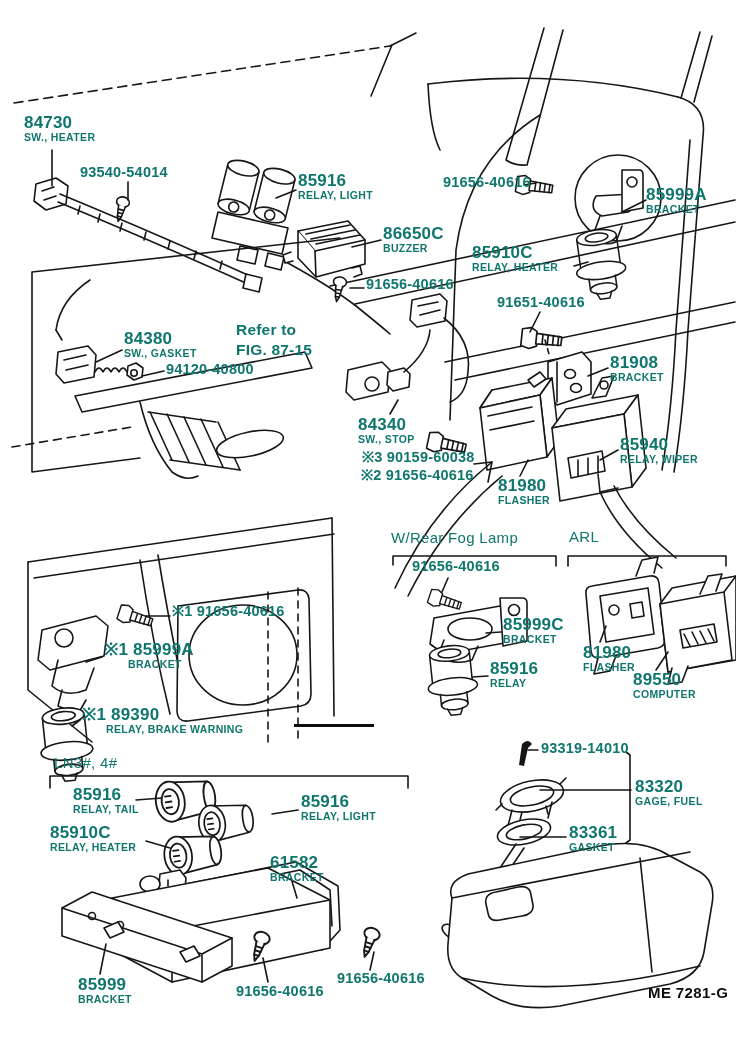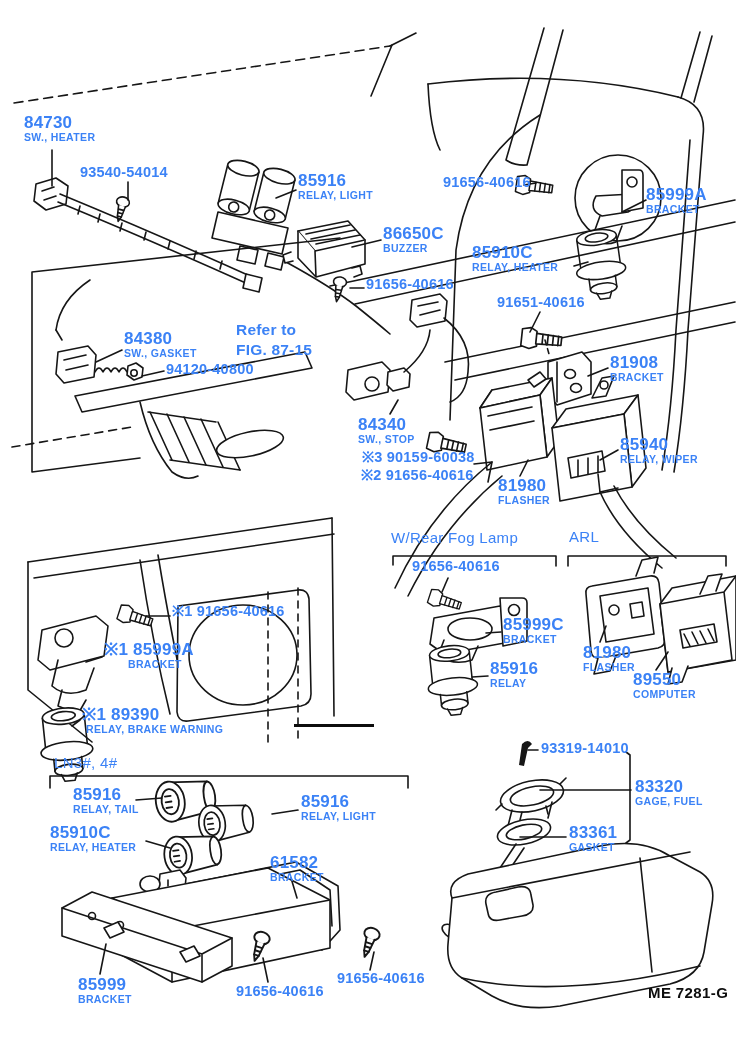--- a/index.html
+++ b/index.html
@@ -1,19 +1,19 @@
 <!DOCTYPE html>
 <html><head>
 <meta charset="utf-8">
 <style>
   html,body{margin:0;padding:0;background:#fff}
   #canvas{position:relative;width:736px;height:1042px;background:#fff;overflow:hidden;
           font-family:"Liberation Sans",sans-serif;color:#0d0d0d}
   #art{position:absolute;left:0;top:0}
-  .lbl{position:absolute;white-space:nowrap;color:#3b82f6}
+  .lbl{position:absolute;white-space:nowrap;color:#0f766e}
   .num{display:block;font-weight:700;font-size:17px;line-height:1.02;letter-spacing:.2px}
   .desc{display:block;font-weight:700;font-size:10.5px;line-height:1.15;letter-spacing:.35px}
   .pn{display:block;font-weight:700;font-size:14.5px;line-height:1.05;letter-spacing:.2px}
   .hdr{display:block;font-weight:400;font-size:15px;letter-spacing:.3px}
   .refer{font-weight:700;font-size:15.5px;line-height:1.3;letter-spacing:.2px}
   .legend-row{display:block;line-height:21px}
   .legend-mark{font-weight:700;font-size:17px}
   .legend-val{font-weight:700;font-size:13px;letter-spacing:.4px}
   .legend-underline{position:absolute;left:294px;top:724px;width:80px;height:2.5px;background:#0d0d0d}
   .doc-code{position:absolute;font-weight:700;font-size:15px;letter-spacing:.4px}
@@ -370,21 +370,21 @@
 
   <div class="lbl" style="left:172px;top:604px">
     <span class="pn">※1 91656-40616</span>
   </div>
   <div class="lbl" style="left:104px;top:641px">
     <span class="num">※1 85999A</span>
     <span class="desc" style="margin-left:24px">BRACKET</span>
   </div>
   <div class="lbl" style="left:82px;top:706px">
     <span class="num">※1 89390</span>
-    <span class="desc" style="margin-left:4px">RELAY, BRAKE WARNING</span>
+    <span class="desc" style="margin-left:24px">RELAY, BRAKE WARNING</span>
   </div>
 
   <div class="legend-underline"></div>
 
   <div class="lbl hdr" style="left:54px;top:754px">LN3#, 4#</div>
   <div class="lbl" style="left:73px;top:786px">
     <span class="num">85916</span>
     <span class="desc">RELAY, TAIL</span>
   </div>
   <div class="lbl" style="left:301px;top:793px">

